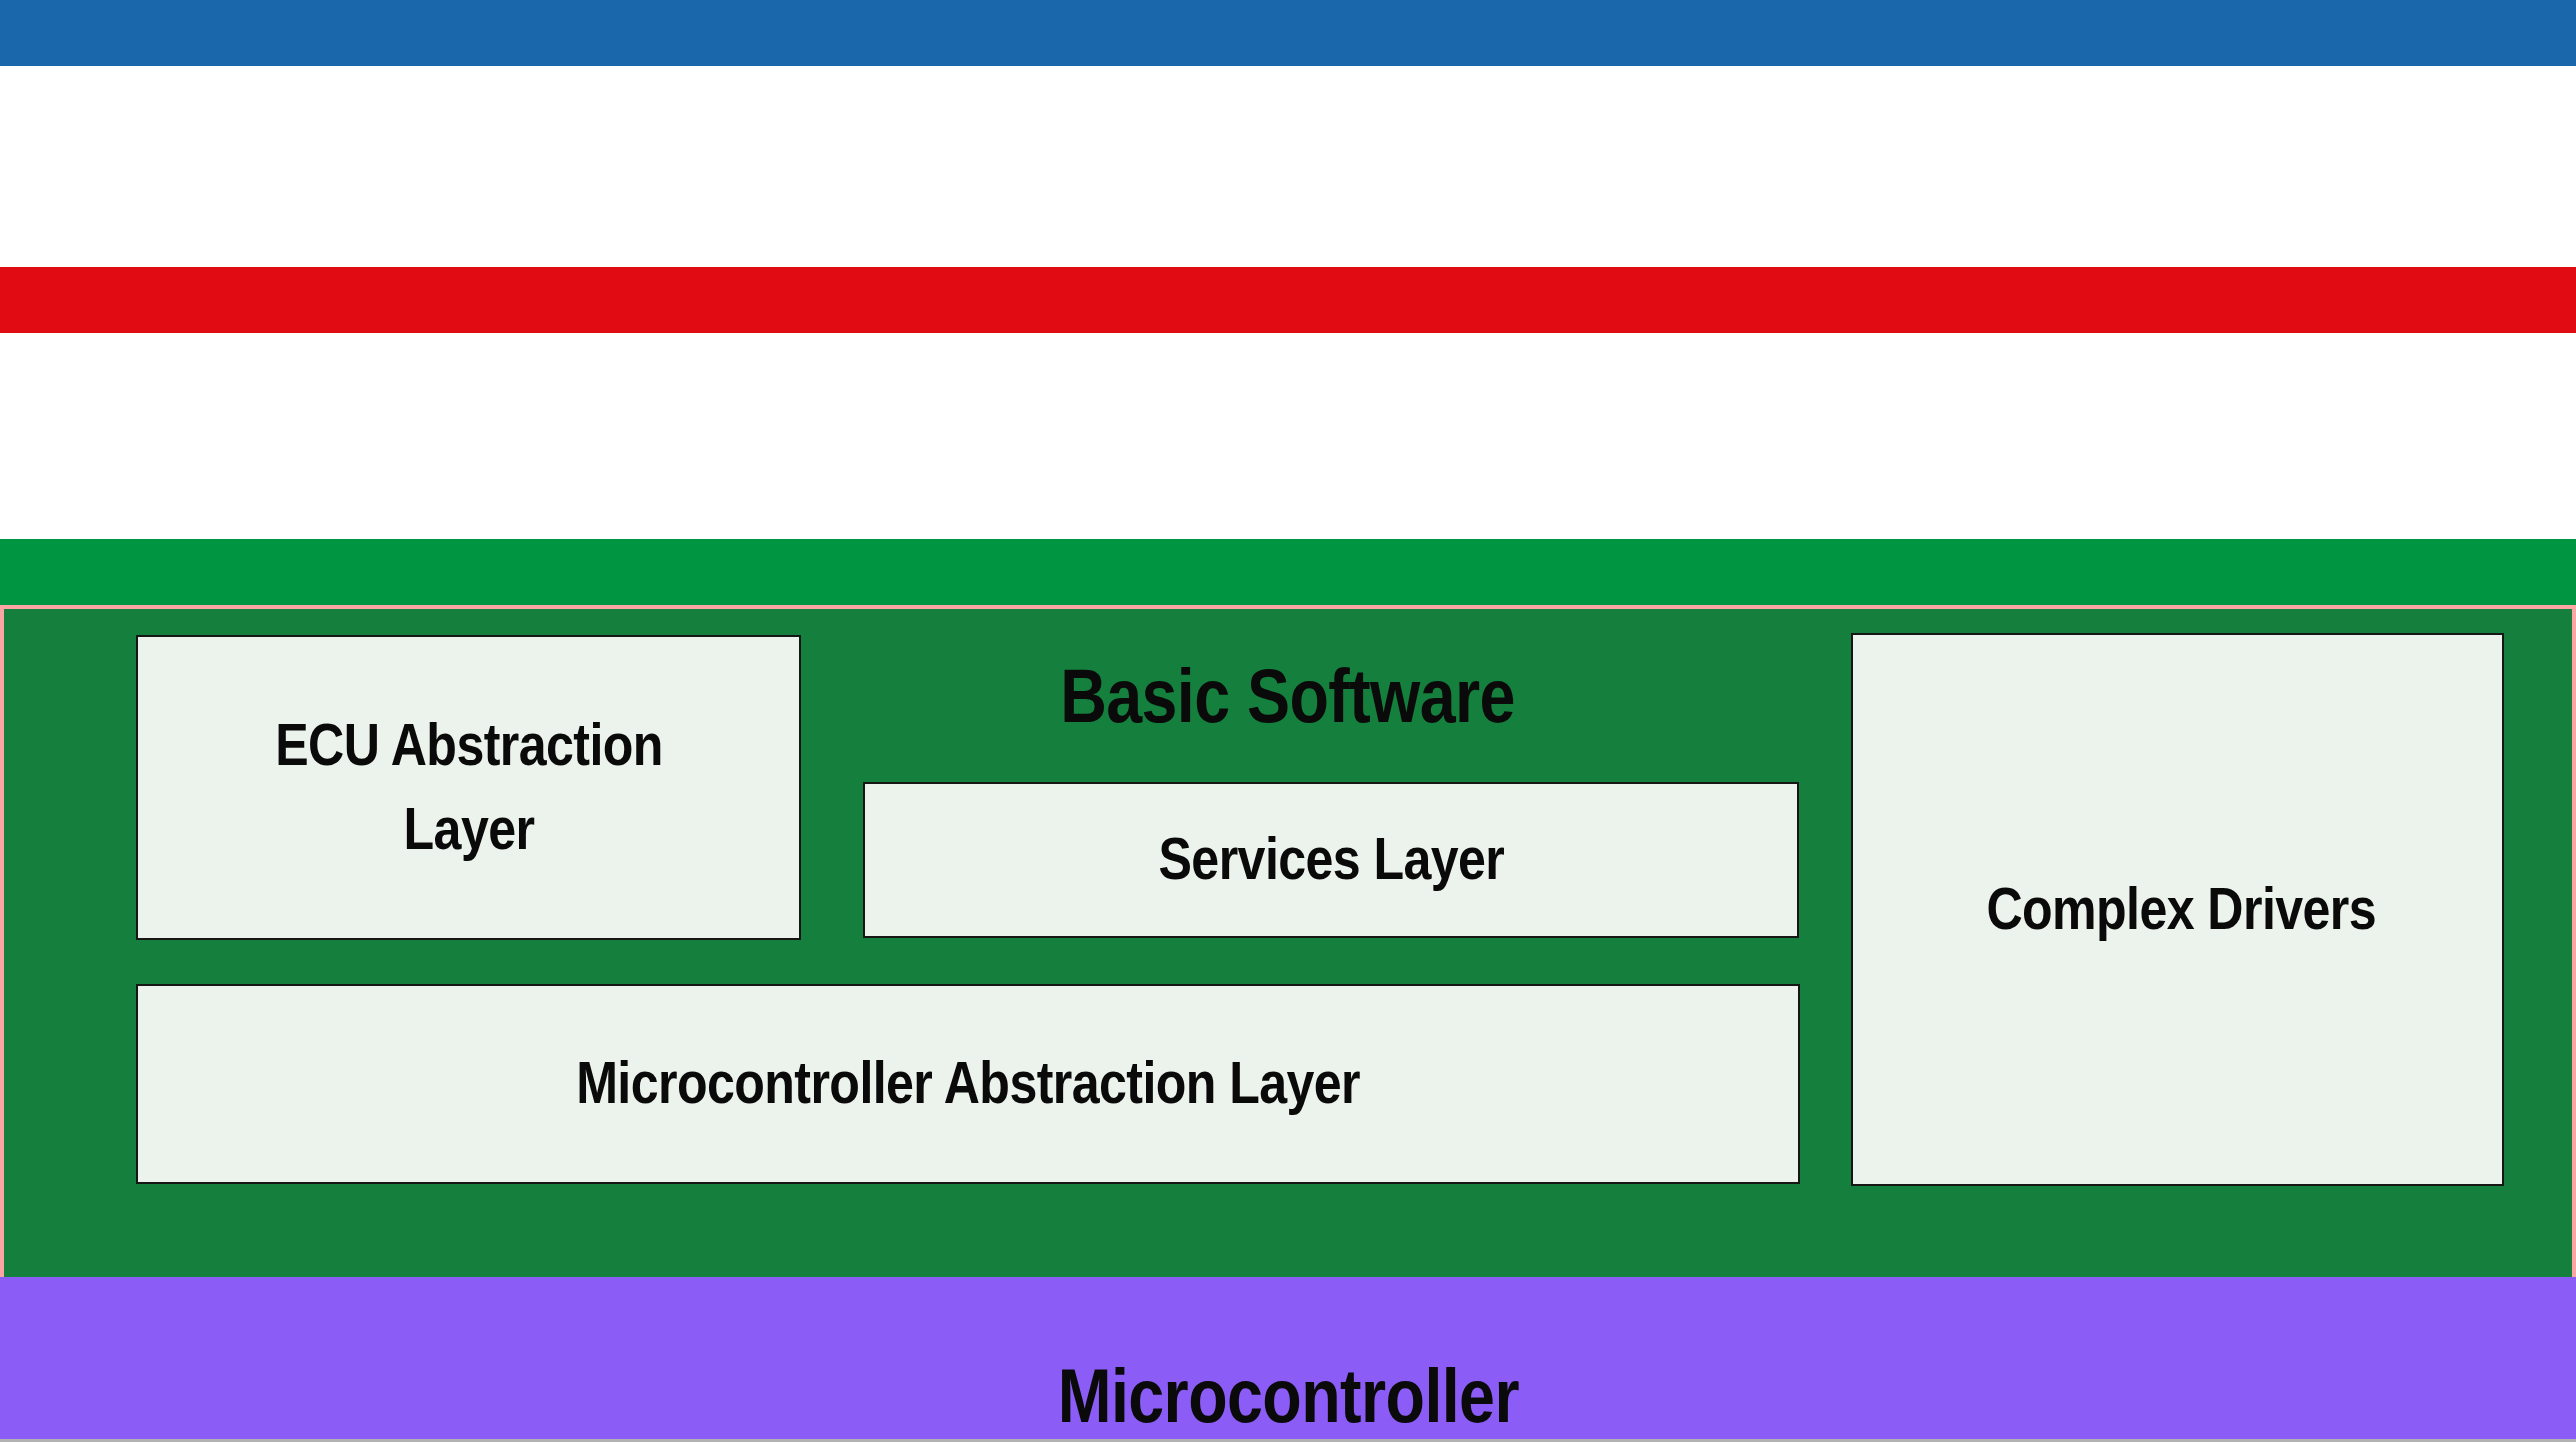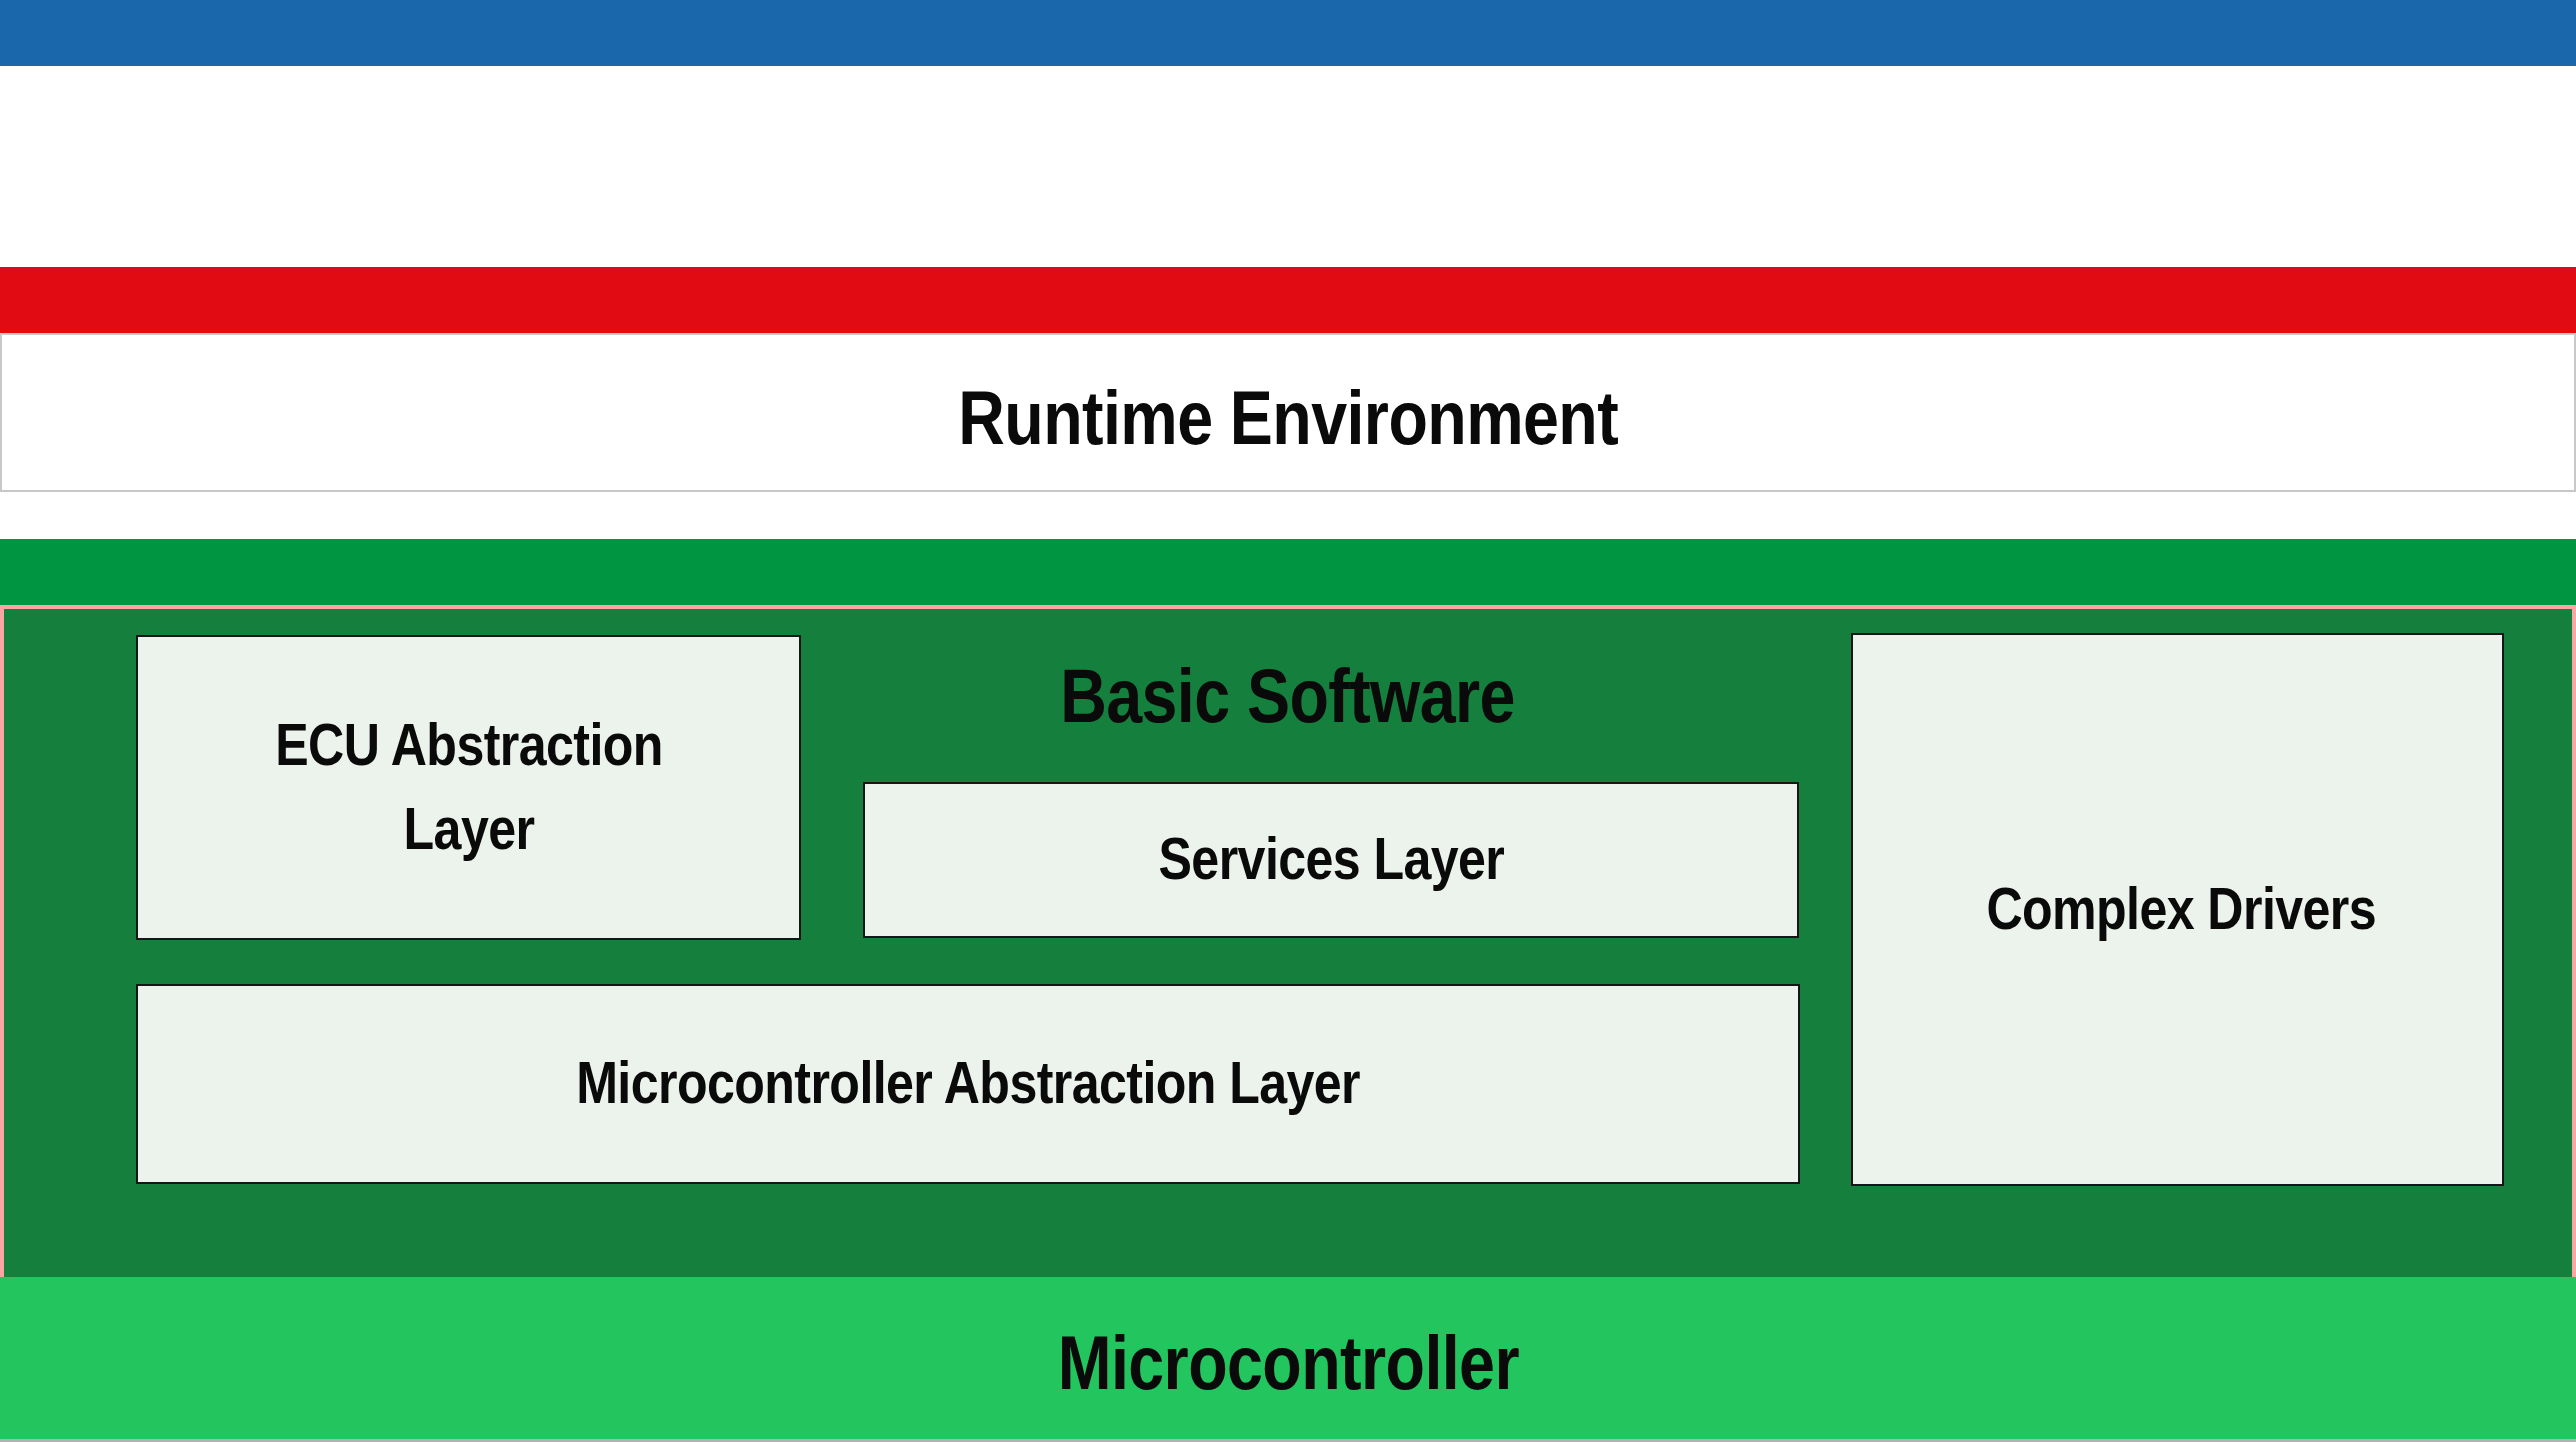--- a/index.html
+++ b/index.html
@@ -109,23 +109,20 @@
   #cd-box       { left: 1847px; top: 24px;  width: 653px;  height: 553px; padding-left: 8px; }
 </style>
 </head>
 <body>
 
 <div class="canvas">
 
   <div class="bar" id="app-bar" style="background-color: rgb(27, 103, 172);"></div>
 
   <div class="bar" id="rte-bar" style="background-color: rgb(224, 11, 19);"></div>
-  <div class="label-box" id="rte-box">
-    <div class="section-title">Runtime Environment</div>
-  </div>
 
   <div class="bar" id="bsw-bar" style="background-color: rgb(0, 149, 64);"></div>
 
   <div class="bsw-container">
 
     <div class="bsw-title-row">
       <div class="section-title">Basic Software</div>
     </div>
 
     <div class="inner-box" id="ecu-box">
@@ -138,18 +135,18 @@
 
     <div class="inner-box" id="mal-box">
       <span class="inner-label">Microcontroller Abstraction Layer</span>
     </div>
 
     <div class="inner-box" id="cd-box">
       <span class="inner-label">Complex Drivers</span>
     </div>
   </div>
 
-  <div class="gray-bar" style="background-color: #22c55e;">
+  <div class="gray-bar" style="background-color: #8b5cf6; align-items: flex-end;">
     <div class="section-title">Microcontroller</div>
   </div>
 
 </div>
 
 
 </body></html>

